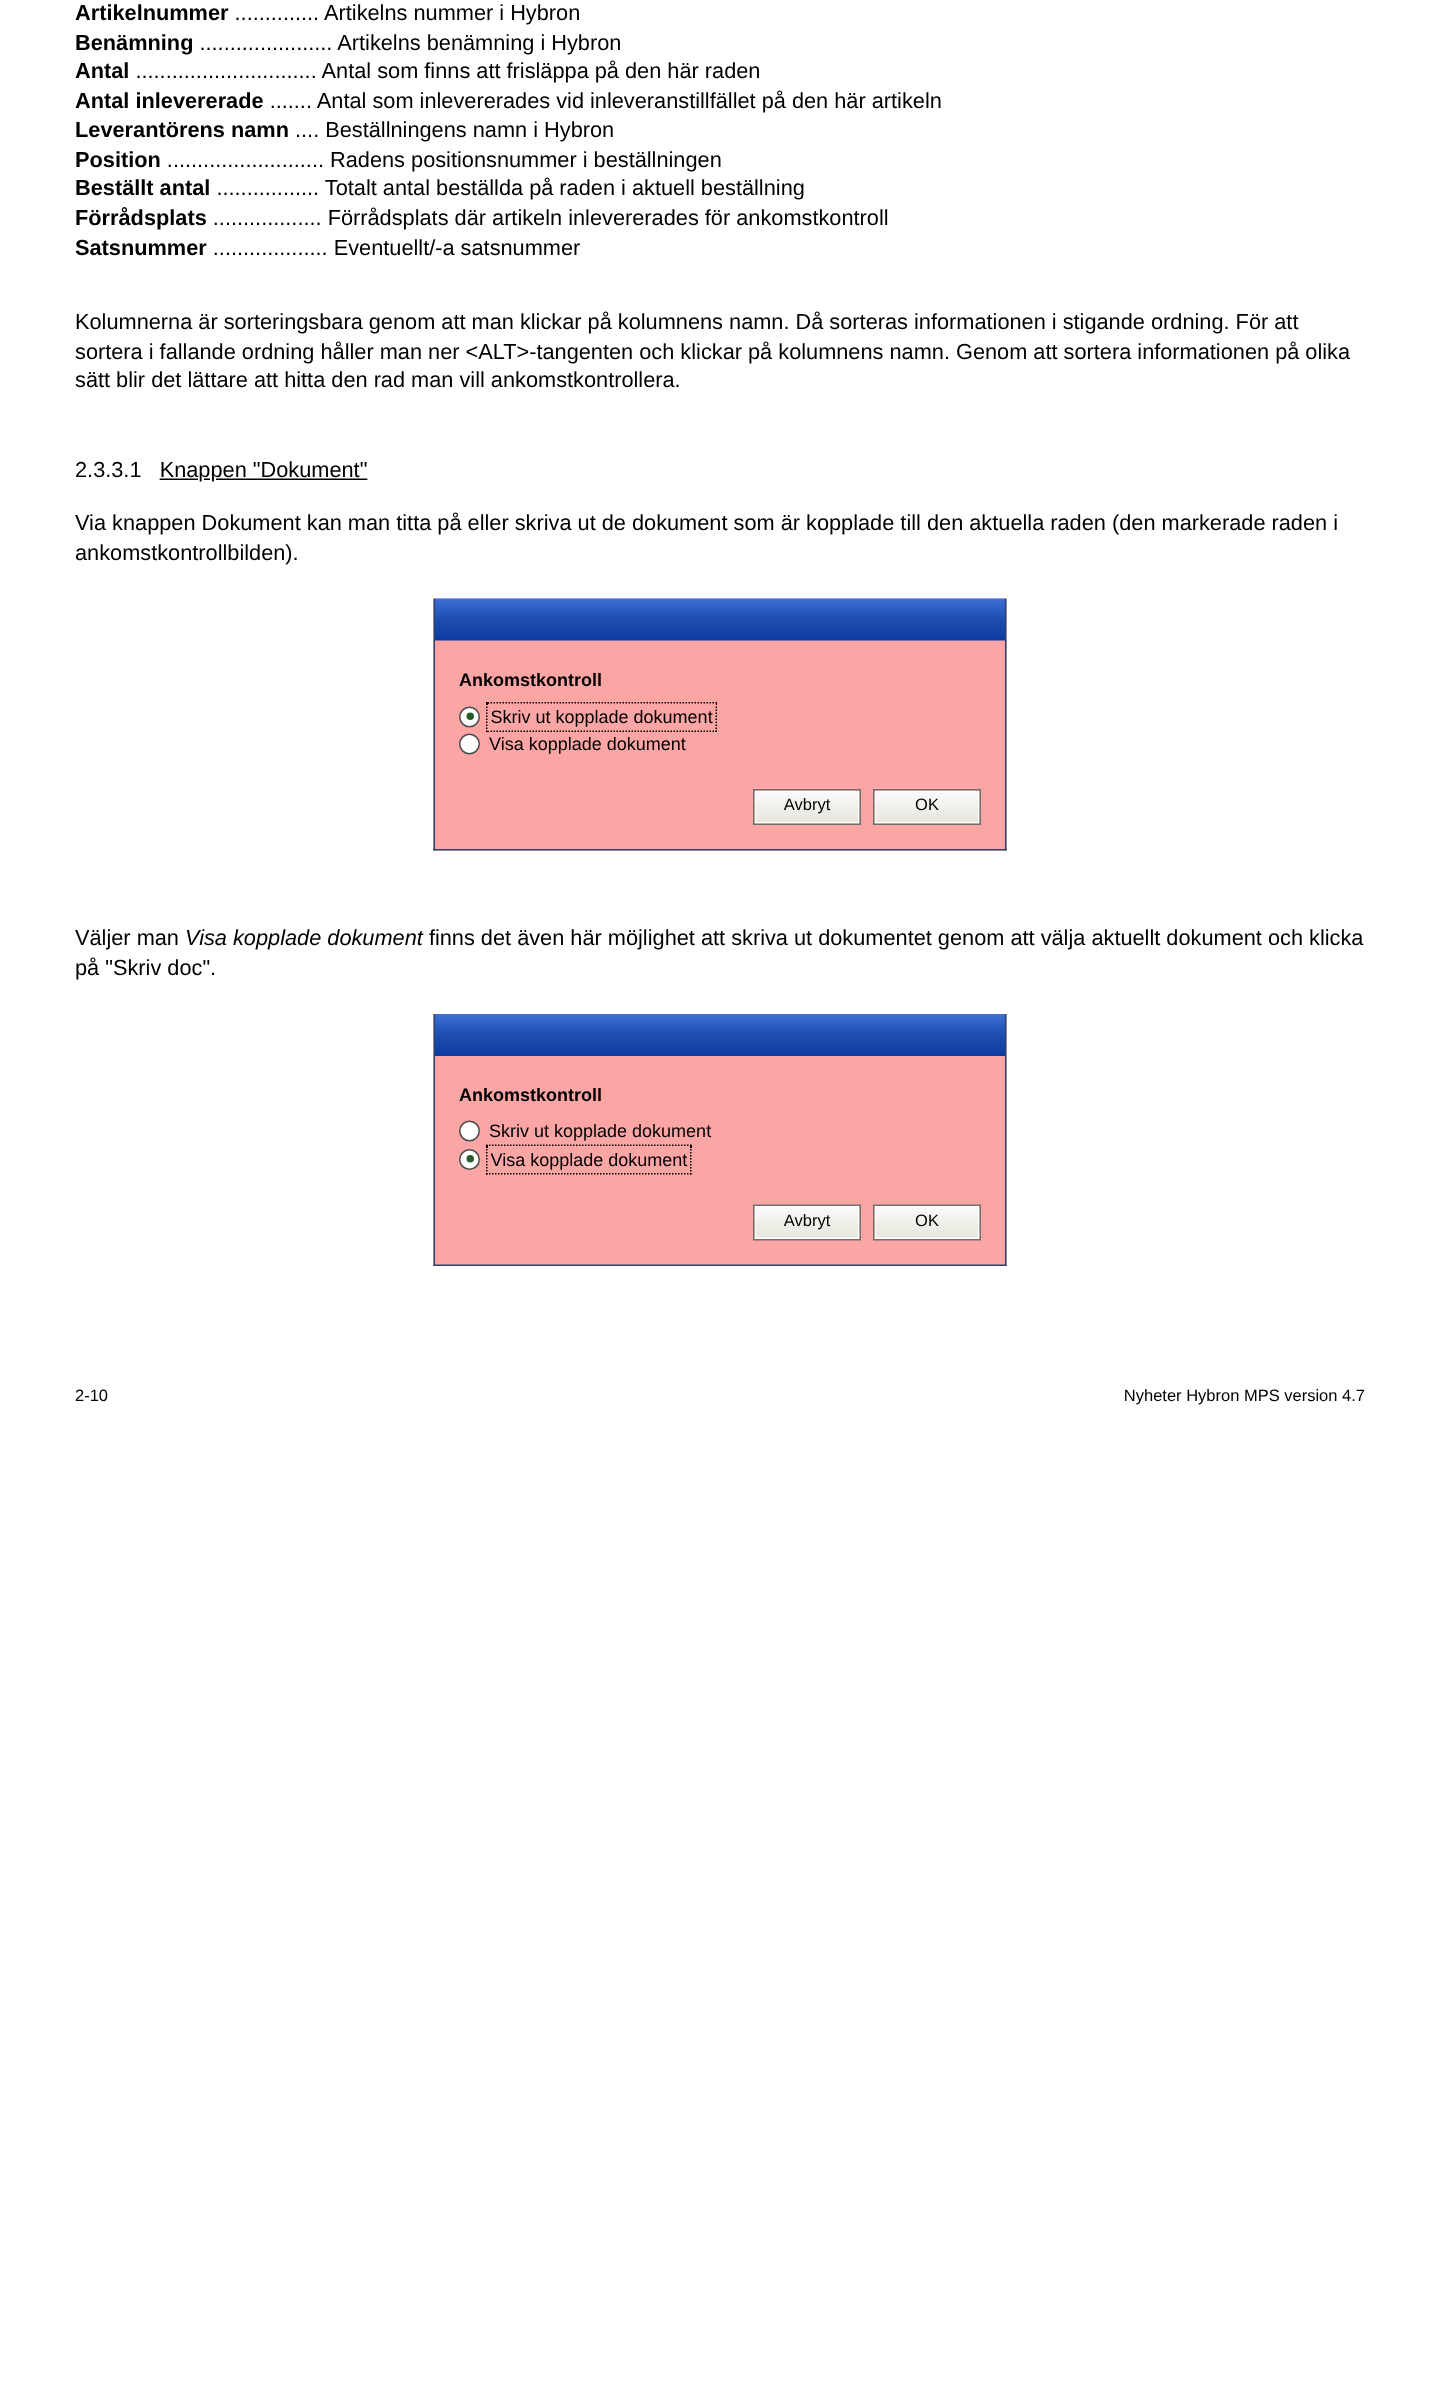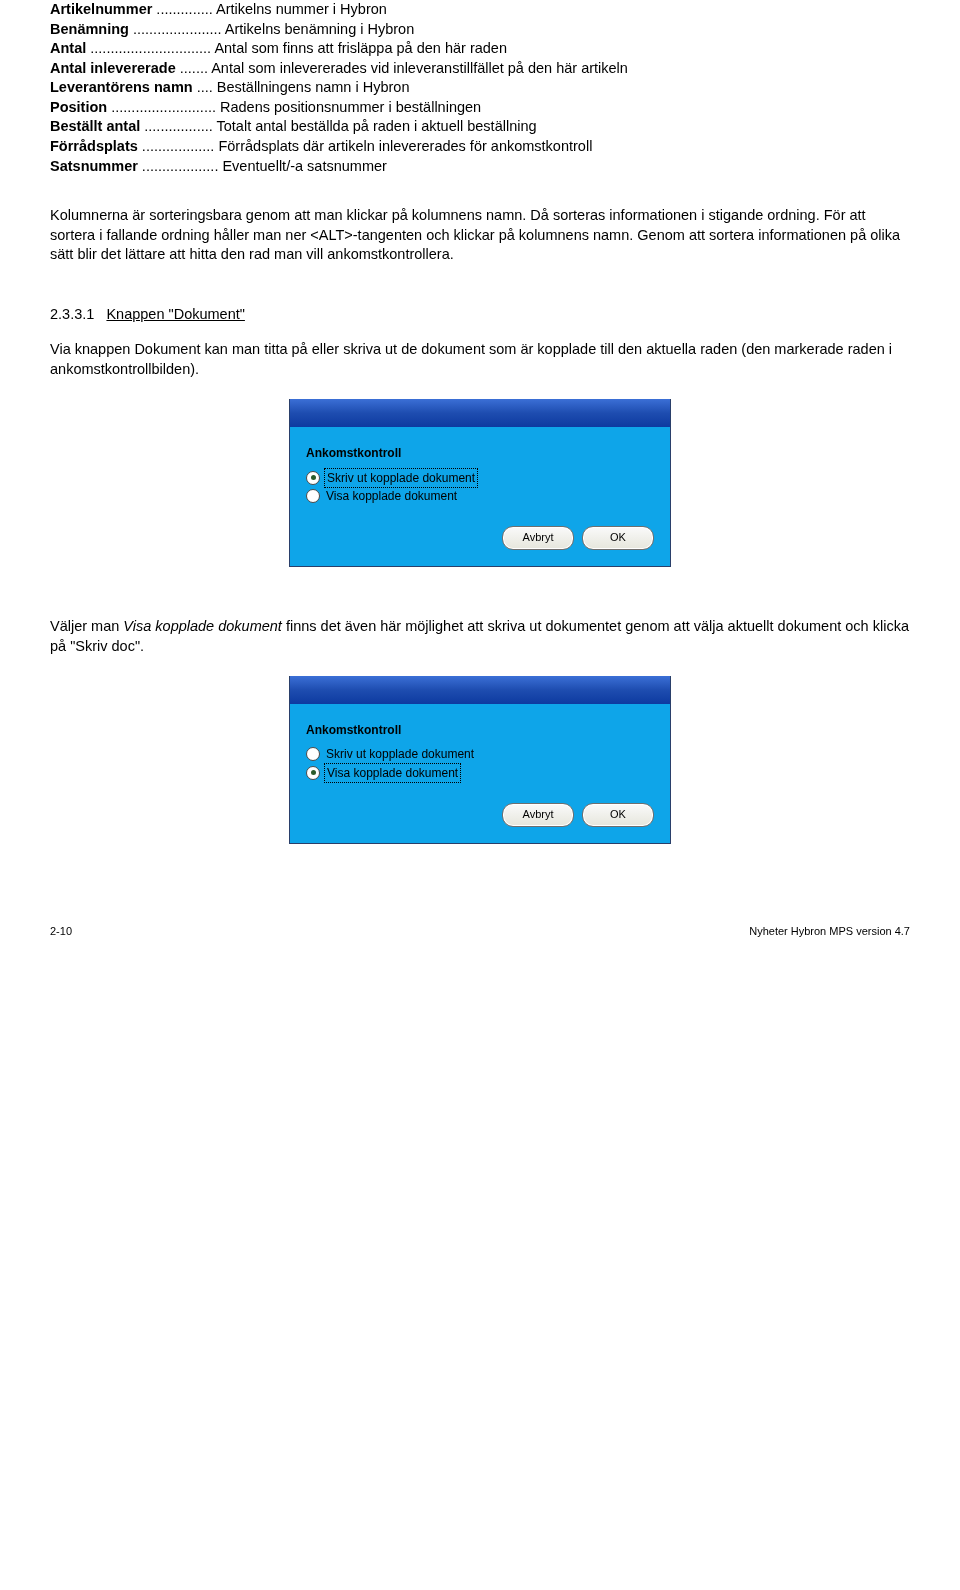--- a/index.html
+++ b/index.html
@@ -35,21 +35,21 @@
   .dialog-wrap {
     text-align: center;
     margin: 20px 0 50px 0;
   }
   .dialog {
     display: inline-block;
     width: 380px;
     text-align: left;
     border: 1px solid #2a3f6a;
     border-top: none;
-    background: #0ea5e9;
+    background: #fca5a5;
     box-shadow: 0 0 0 0;
     font-family: Tahoma, Arial, sans-serif;
     font-size: 12px;
   }
   .titlebar {
     height: 28px;
     background: linear-gradient(to bottom, #3b6fd6 0%, #1e4db0 50%, #0d3aa0 100%);
   }
   .dialog-body {
     padding: 18px 16px 16px 16px;
@@ -94,21 +94,21 @@
   .button-row {
     display: flex;
     justify-content: flex-end;
     gap: 8px;
     margin-top: 22px;
   }
   .win-btn {
     min-width: 70px;
     height: 22px;
     border: 1px solid #6f6f6f;
-    border-radius: 11px;
+    border-radius: 0;
     background: linear-gradient(to bottom, #fafafa, #e6e6dc);
     font-family: Tahoma, Arial, sans-serif;
     font-size: 11px;
     text-align: center;
     line-height: 20px;
     box-shadow: inset 0 0 0 1px #fff;
   }
   .footer {
     display: flex;
     justify-content: space-between;

